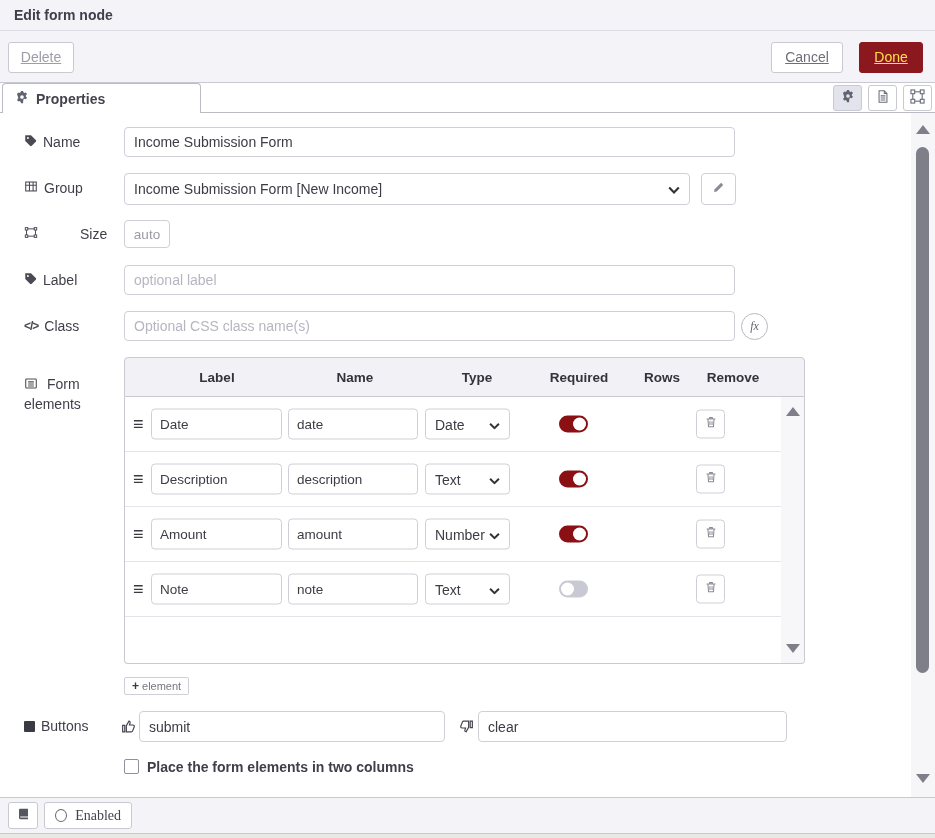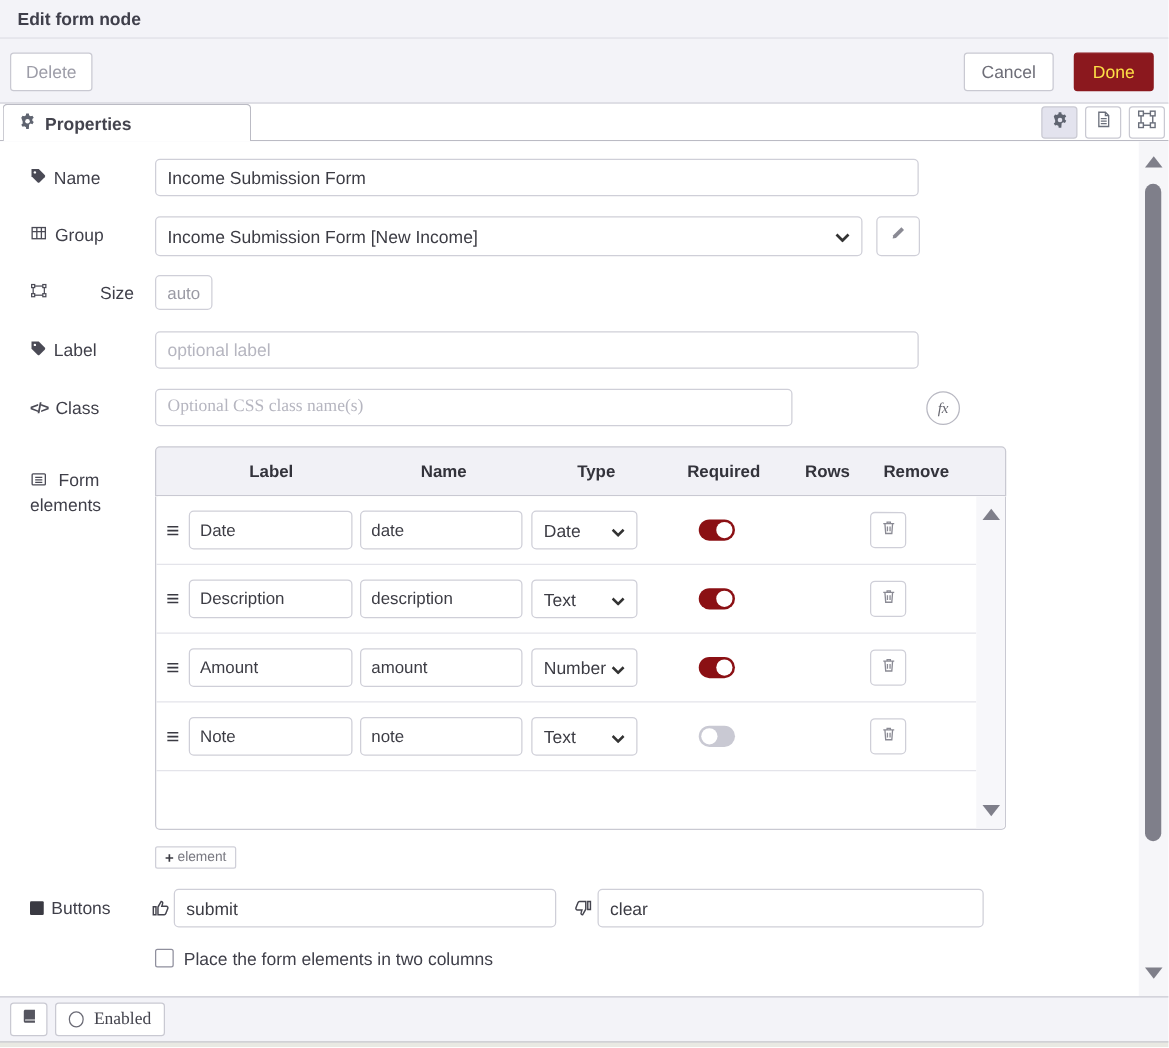--- a/index.html
+++ b/index.html
@@ -9,21 +9,21 @@
 
   
   .dlg-header { position:absolute; left:0; top:0; width:935px; height:31px;
     background:#f3f3f8; border-bottom:1px solid #dcdce4;
     font-size:14px; font-weight:bold; line-height:30px; padding-left:14px; color:#3f3f4b; }
 
   
   .btnbar { position:absolute; left:0; top:31px; width:935px; height:52px;
     background:#f3f3f8; border-bottom:1px solid #c9c9d2; }
   .btn { position:absolute; height:31px; background:#fff; border:1px solid #c9c9d2;
-    border-radius:3px; font-size:14px; text-align:center; line-height:29px; cursor:pointer; }
+    border-radius:3px; font-size:14px; text-align:center; line-height:29px; cursor:pointer;text-decoration:underline; }
   .btn-delete { left:8px; top:11px; width:66px; color:#9d9da8; }
   .btn-cancel { left:771px; top:11px; width:72px; color:#6e6e78; }
   .btn-done { left:859px; top:11px; width:64px; background:#8b181e; border-color:#8b181e; color:#fde047; }
 
   
   .tabbar { position:absolute; left:0; top:83px; width:935px; height:30px;
     background:#fff; border-bottom:1px solid #bbbbc4; }
   .tab-active { position:absolute; left:2px; top:0; width:199px; height:30px;
     background:#fff; border:1px solid #bbbbc4; border-bottom:none; border-radius:4px 4px 0 0;
     z-index:2; display:flex; align-items:center; gap:7px; padding-left:12px;
@@ -98,21 +98,21 @@
 
   .add-el-btn { position:absolute; left:124px; top:564px; height:18px; padding:0 7px;
     background:#fefefe; border:1px solid #cfcfd8; border-radius:2px; font-size:11px; color:#77777f;
     display:flex; align-items:center; gap:3px; cursor:pointer; }
   .add-el-btn .plus { color:#3a3a42; font-weight:bold; font-size:12px; }
 
   
   .thumb-icon { position:absolute; width:17px; height:17px; }
   .checkbox { position:absolute; left:124px; top:646px; width:15px; height:15px;
     border:1px solid #8f8f9d; border-radius:2px; background:#fff; cursor:pointer; }
-  .checkbox-label { position:absolute; left:147px; top:646px; font-size:14px; color:#3f3f49; }
+  .checkbox-label { position:absolute; left:147px; top:646px; font-size:14px; color:#3f3f49;font-weight:bold; }
 
   
   .content-scroll { position:absolute; left:911px; top:0; width:24px; height:684px; background:#f6f6f9; }
   .content-scroll .arrow-up { top:12px; }
   .content-scroll .arrow-down { bottom:14px; }
   .scroll-thumb { position:absolute; left:5px; top:34px; width:13px; height:526px;
     background:#7f7f8a; border-radius:7px; cursor:pointer; }
 
   
   .dlg-footer { position:absolute; left:0; top:797px; width:935px; height:36px;
@@ -243,21 +243,21 @@
           </svg>
       </span>
       <span>Label</span>
     </div>
     <input class="txt-input" style="left: 124px; top: 152px; width: 611px;" placeholder="optional label">
 
     <div class="row-label" style="top:205px;">
       <span class="code-glyph">&lt;/&gt;</span>
       <span>Class</span>
     </div>
-    <input class="txt-input" style="left: 124px; top: 198px; width: 510px; font-family: Liberation Serif, serif;" placeholder="Optional CSS class name(s)">
+    <input class="txt-input" style="left: 124px; top: 198px; width: 611px;" placeholder="Optional CSS class name(s)">
     <div class="fx-badge">fx</div>
 
     <div class="row-label wrap" style="top:262px;">
       <span class="lbl-icon">
         <svg width="14" height="13" viewBox="0 0 16 16" fill="none" stroke="#4a4a55" stroke-width="1.3">
             <rect x="1.5" y="2.5" width="13" height="11" rx="1"></rect>
             <path d="M4.5 6h7M4.5 8.5h7M4.5 11h7"></path>
           </svg>
       </span><span>Form elements</span>
     </div>

